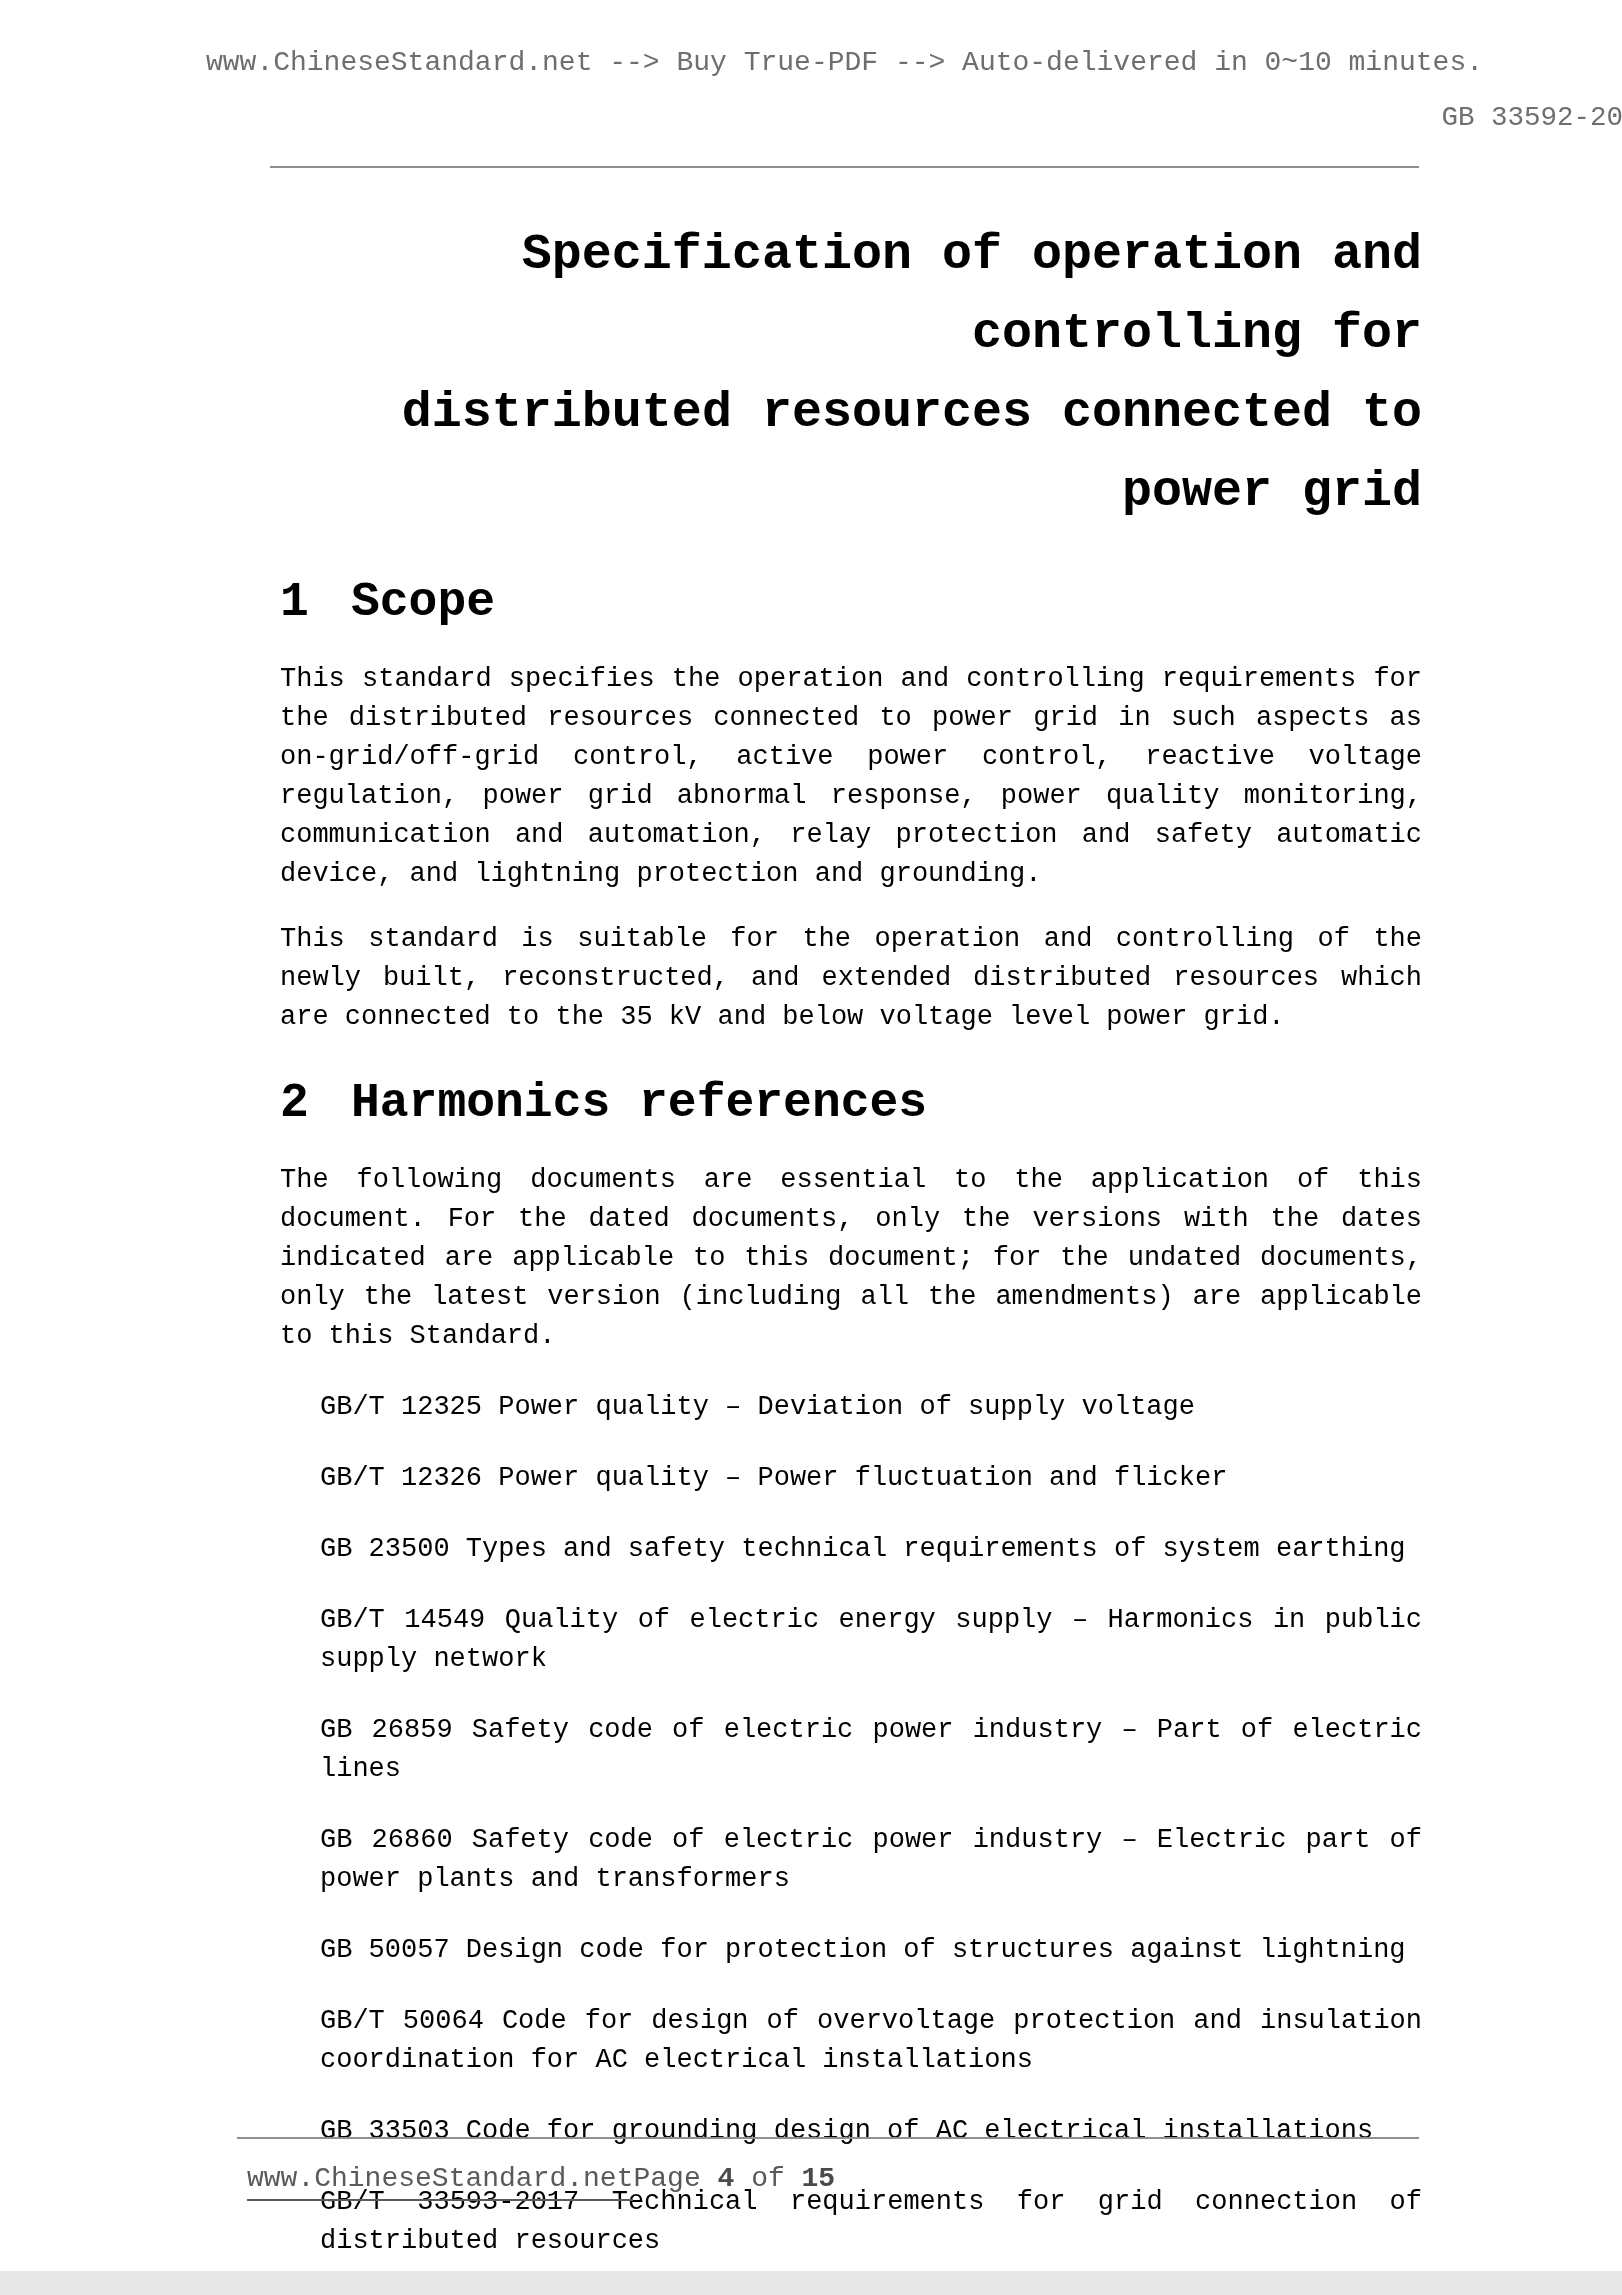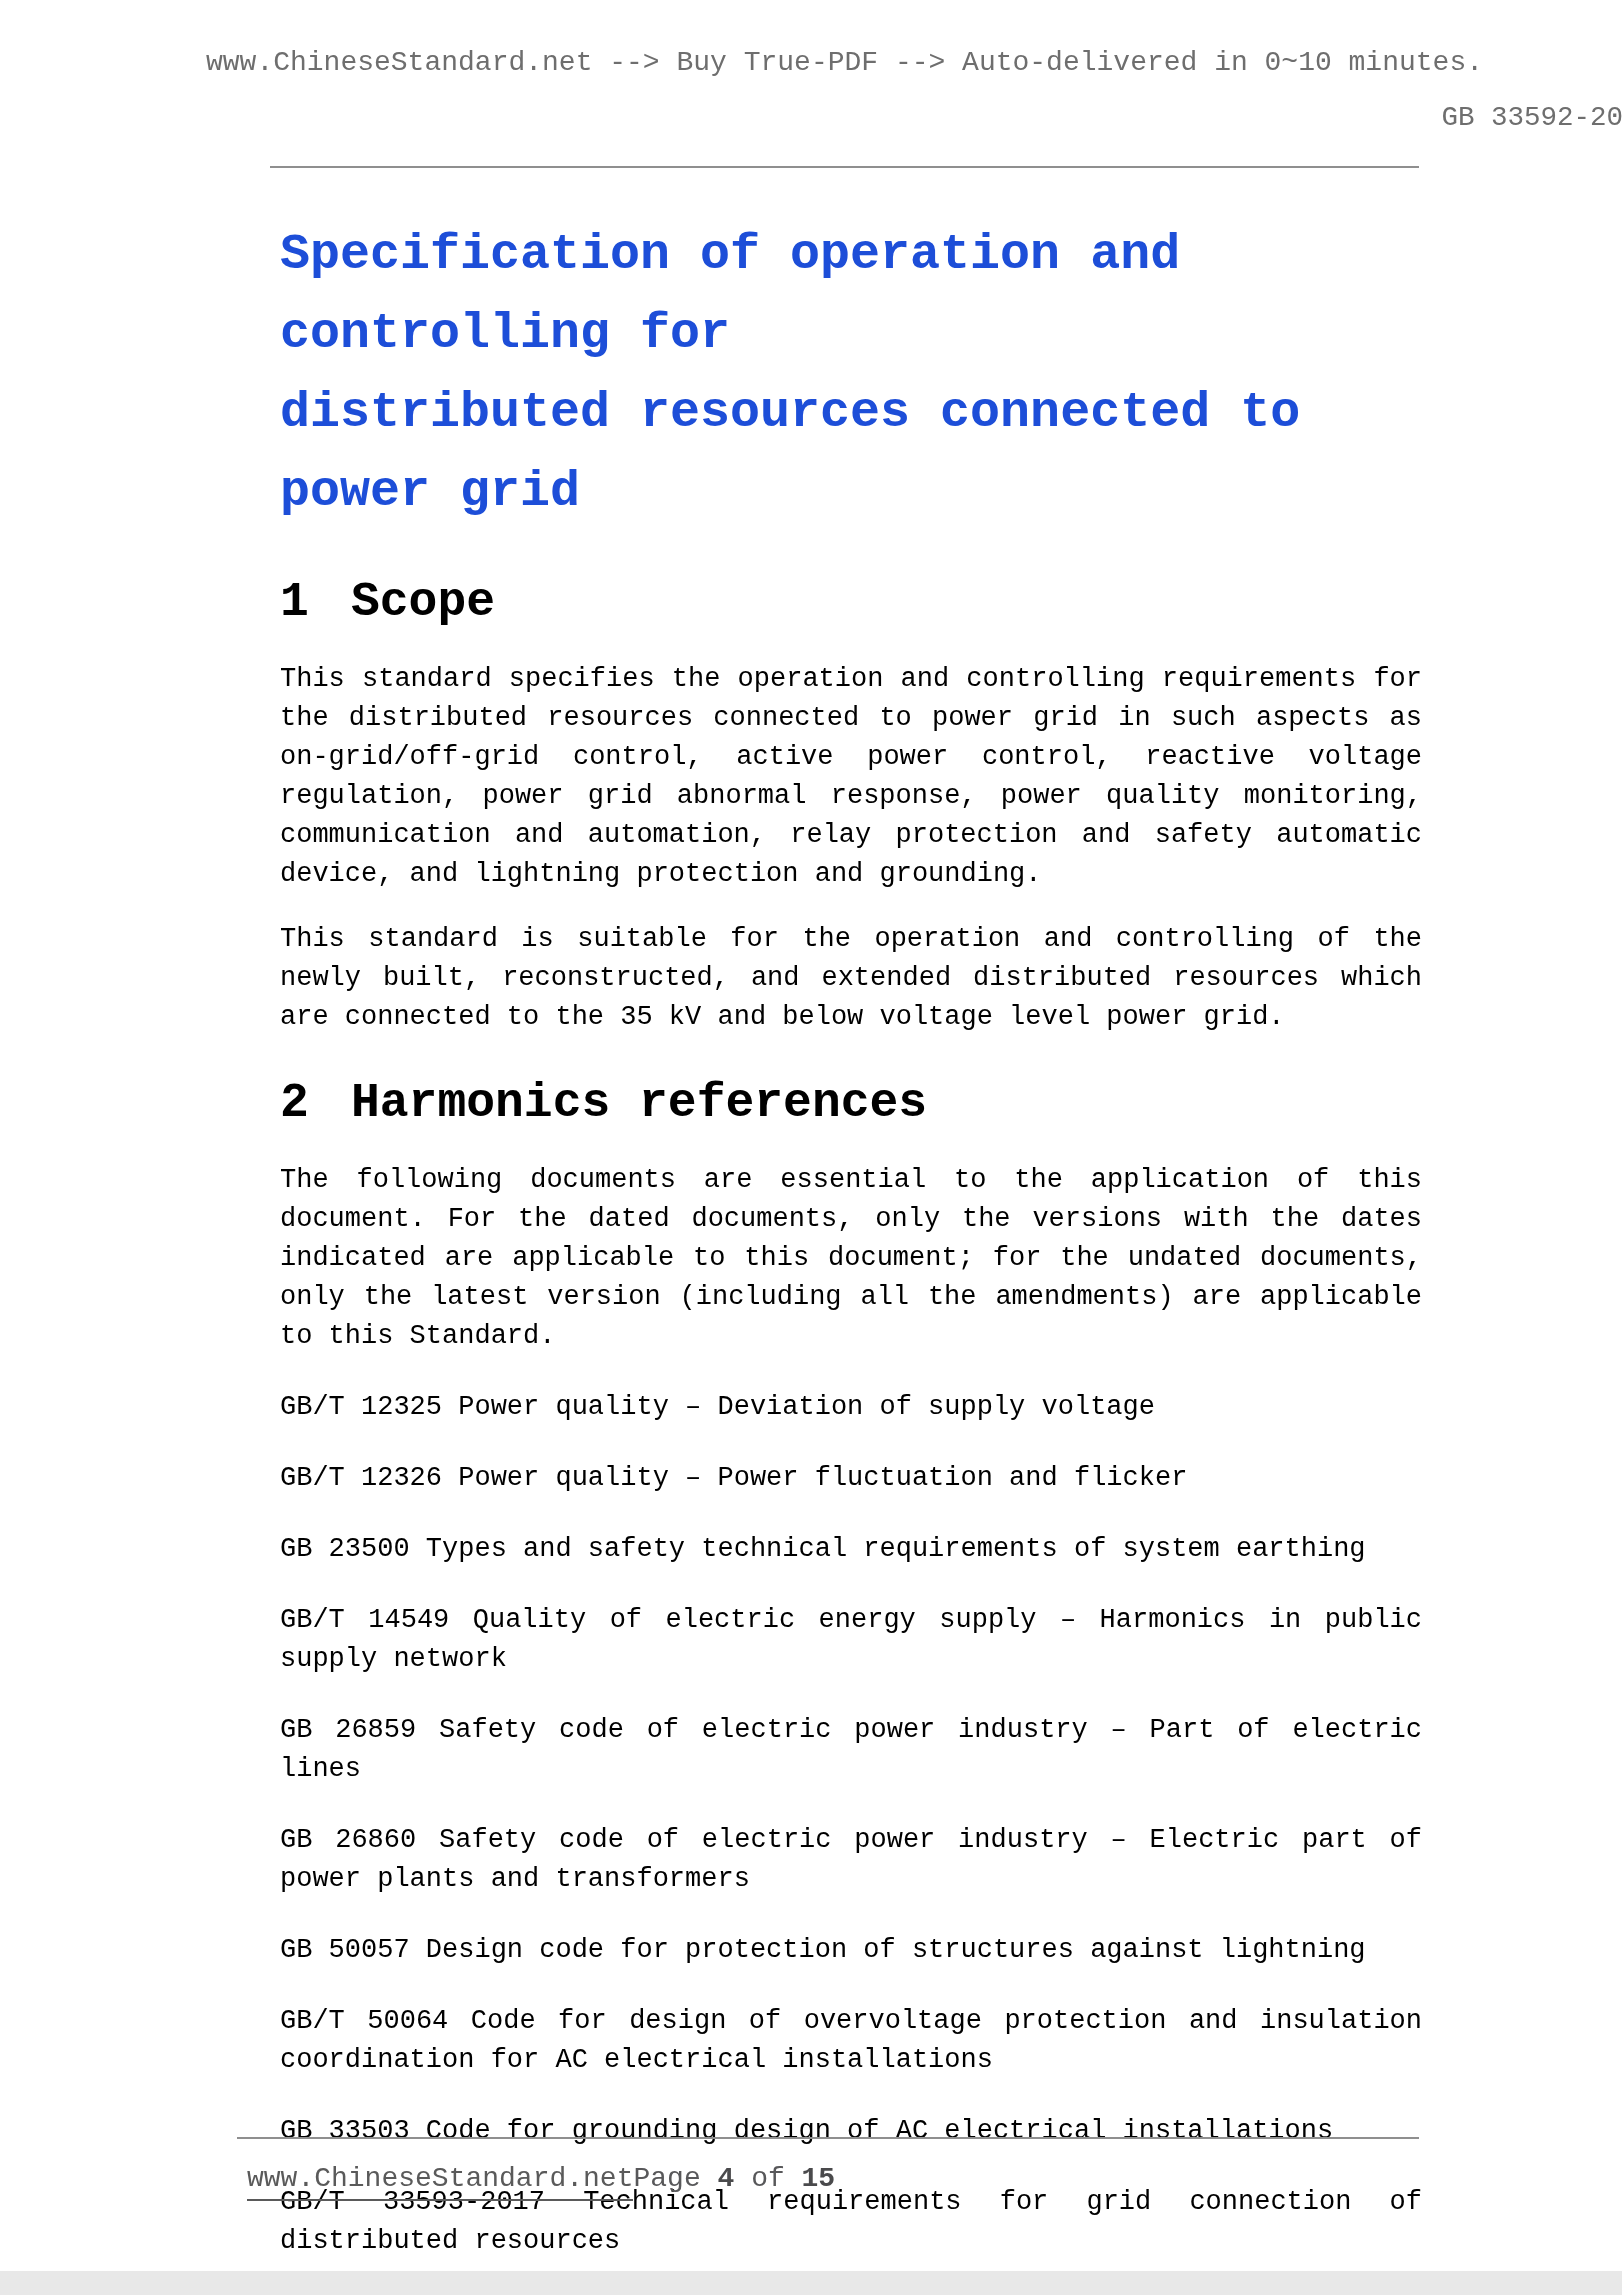--- a/index.html
+++ b/index.html
@@ -34,25 +34,25 @@
     border: 0;
     border-top: 2.5px solid #8f8f8f;
     height: 0;
   }
   
   .content {
     margin: 0 234px 0 247px;
   }
   .doc-title {
     margin-top: 47px;
-    text-align: left;
+    text-align: right;
     font-weight: bold;
     font-size: 50px;
     line-height: 79px;
-    color: #1d4ed8;
+    color: #000000;
   }
   .section-heading {
     font-weight: bold;
     font-size: 48px;
     line-height: 63px;
     color: #000;
   }
   .section-heading.first { margin-top: 40px; }
   .section-heading.second { margin-top: 35px; }
   .section-number {
@@ -61,20 +61,21 @@
   }
   .para {
     margin-top: 26px;
     font-size: 27px;
     line-height: 39px;
     text-align: justify;
     color: #000;
   }
   .reference {
     margin-top: 32px;
+    margin-left: 40px;
     font-size: 27px;
     line-height: 39px;
     text-align: justify;
     color: #000;
   }
   
   .footer-rule {
     position: absolute;
     top: 2137px;
     left: 237px;

